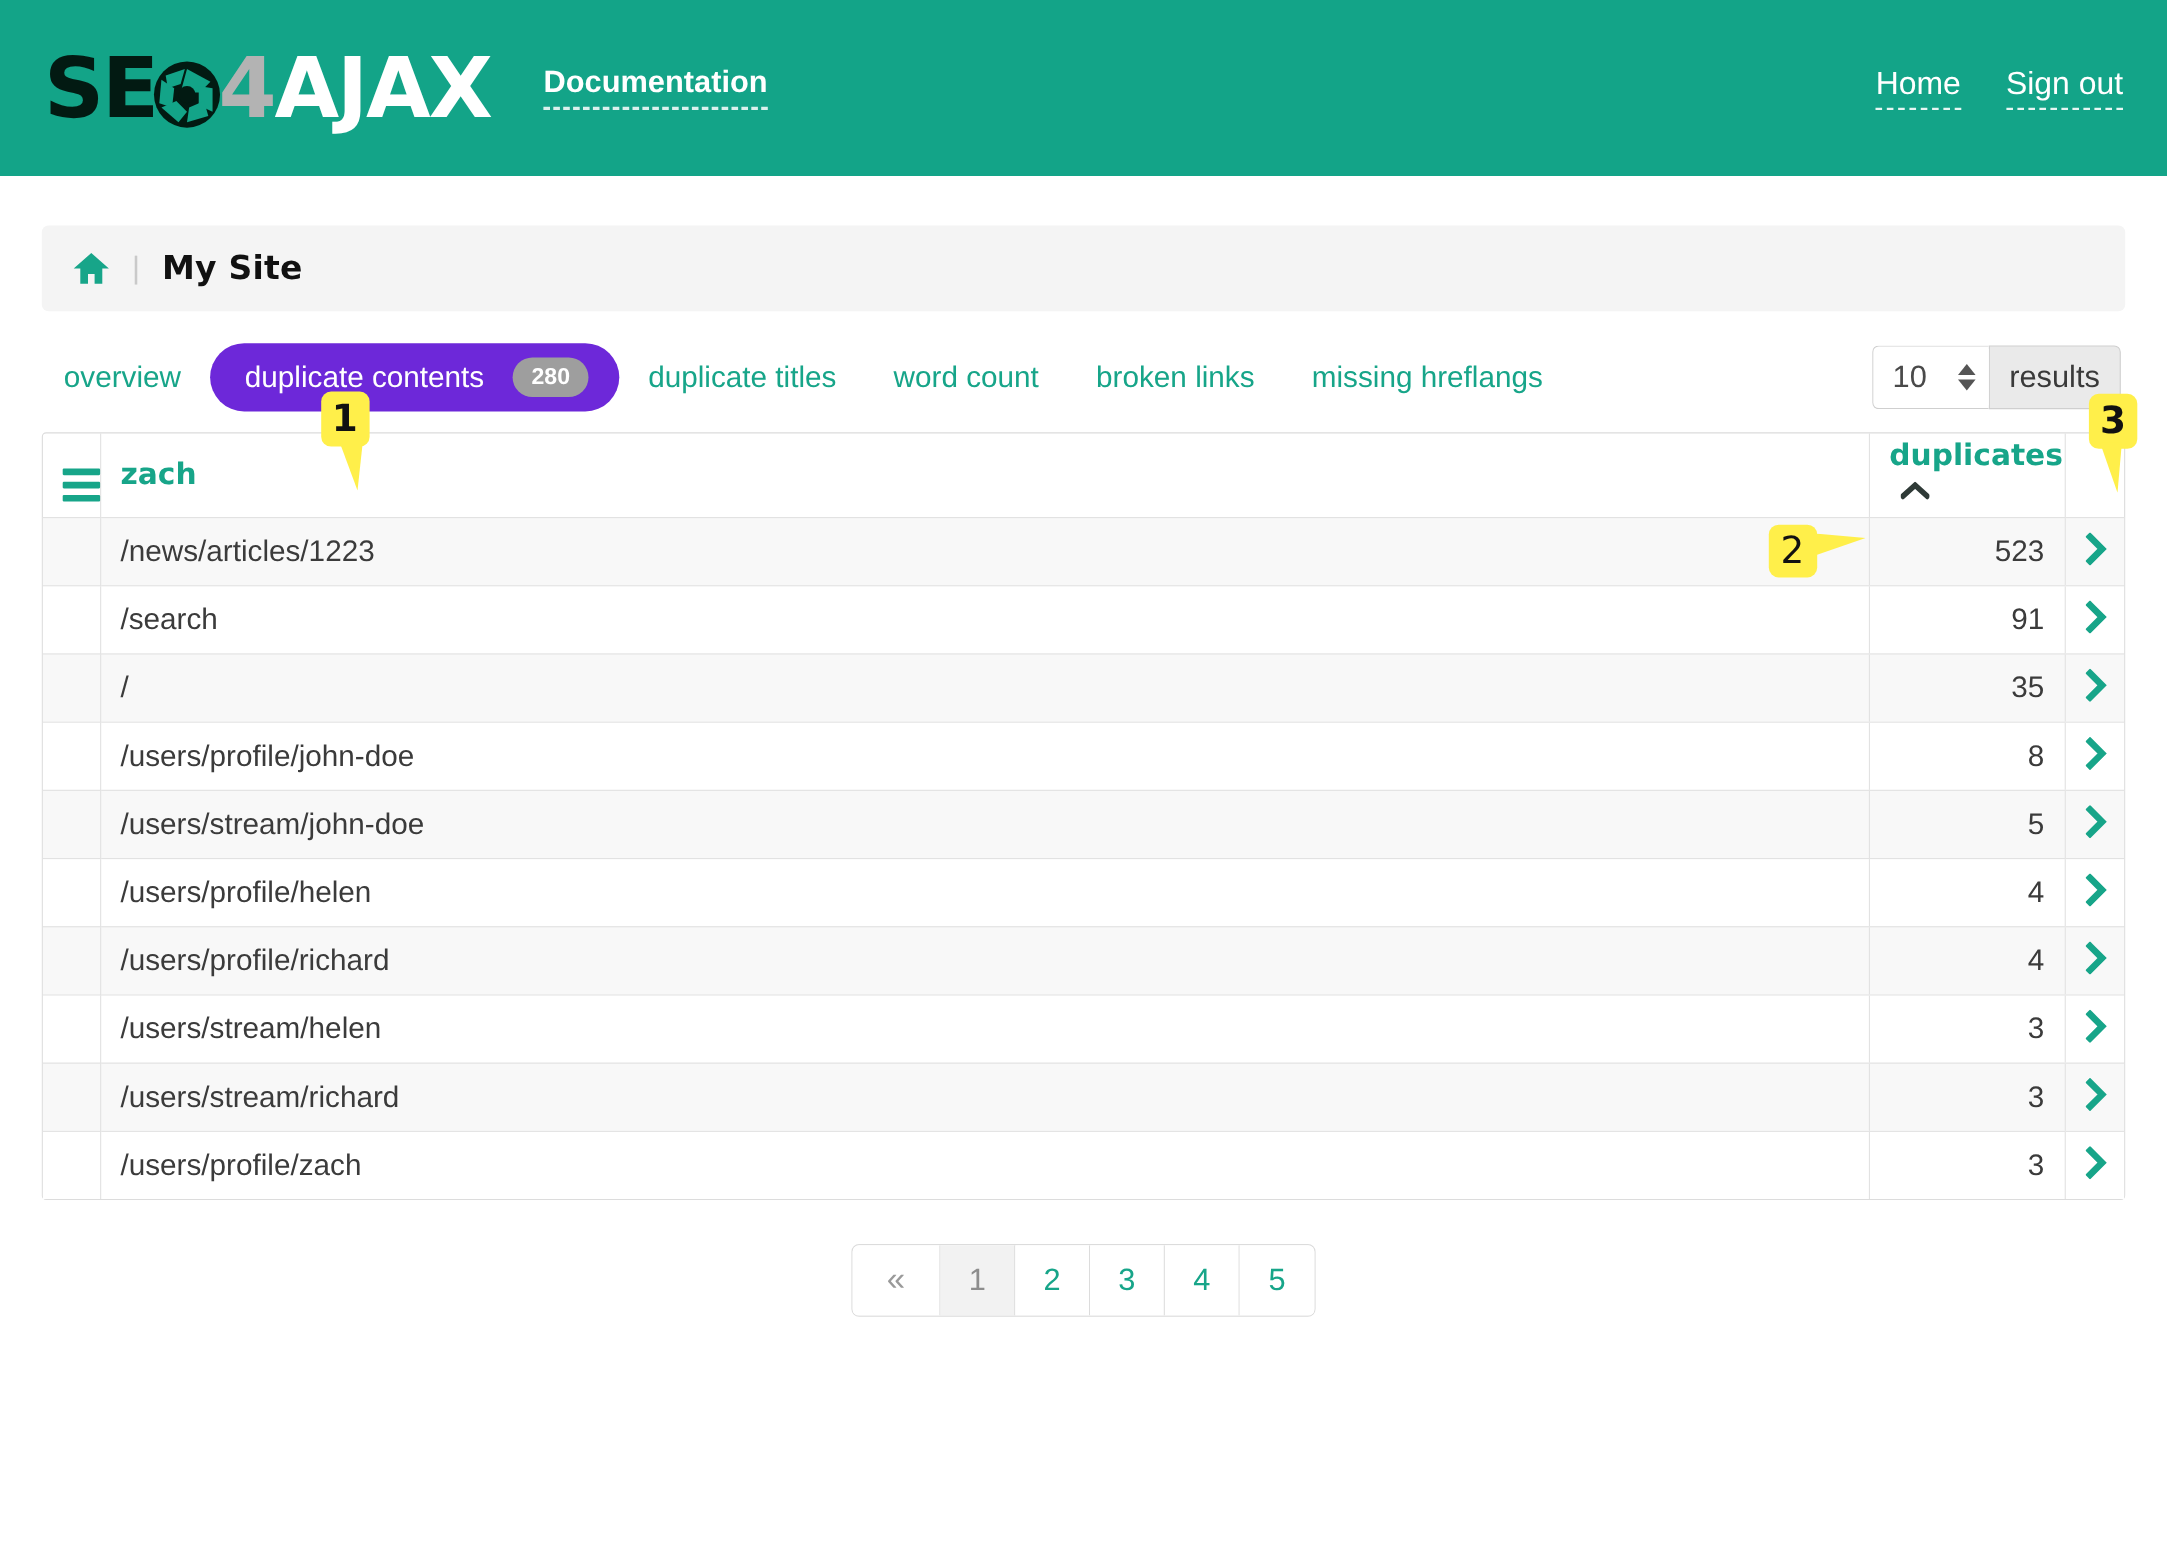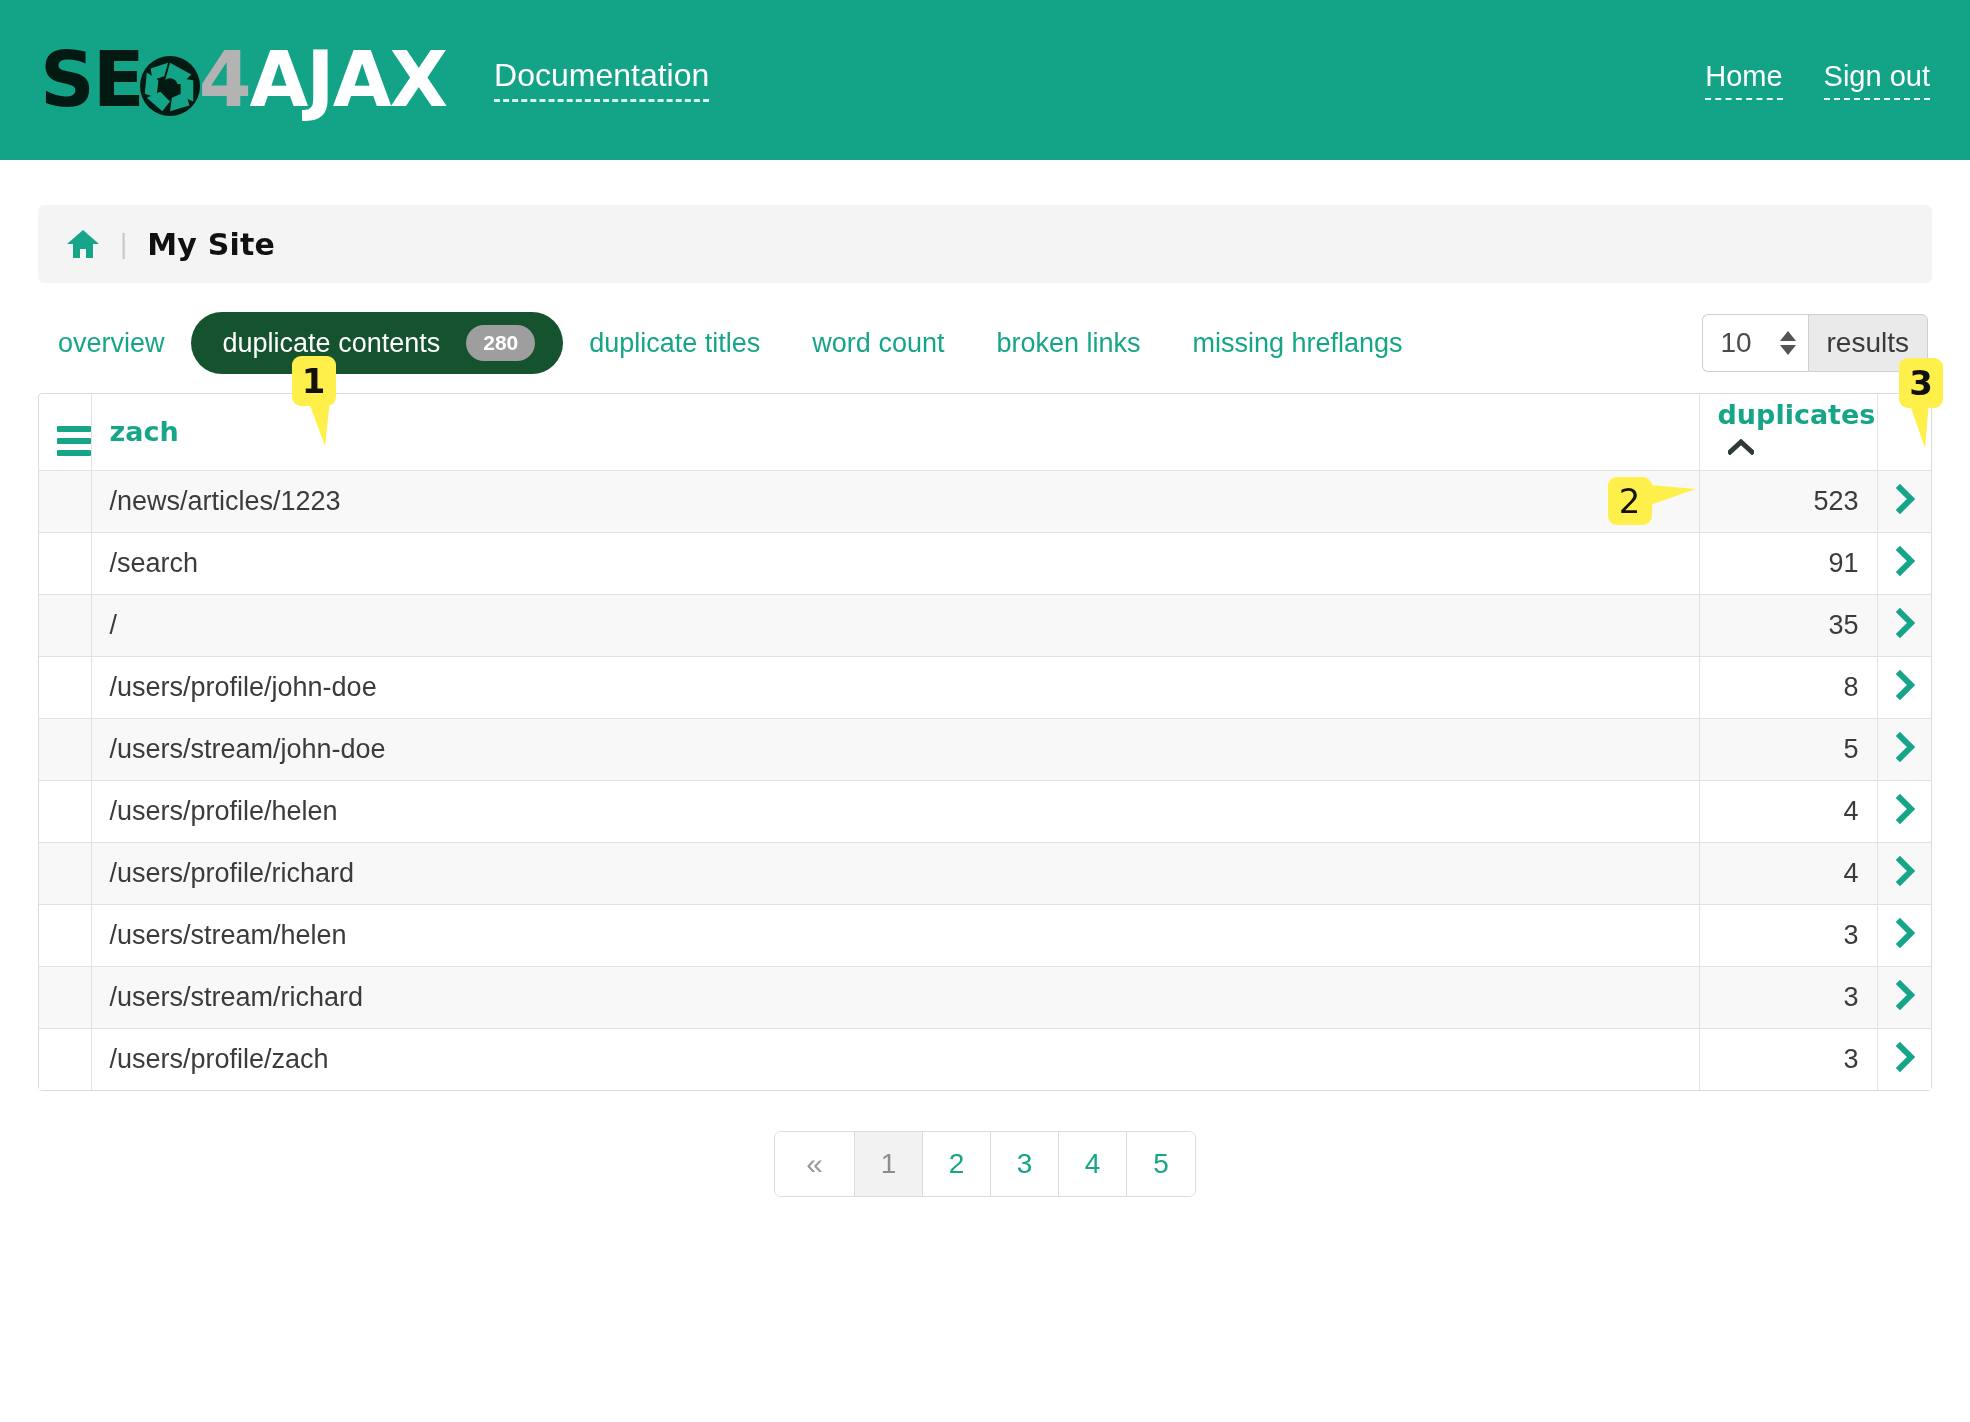--- a/index.html
+++ b/index.html
@@ -41,22 +41,22 @@
   .aperture {
     display: inline-block;
     width: 62px; height: 62px;
     position: relative;
     top: 4px;
     margin: 0 -2px 0 -4px;
   }
   .doc-link {
     margin-left: 48px;
     color: #ffffff;
-    font-size: 32px;
-    font-weight: 400;
+    font-size: 28px;
+    font-weight: 700;
     padding-bottom: 6px;
     border-bottom: 3px dashed rgba(255,255,255,0.85);
     text-decoration: none;
     line-height: 1.1;
   }
   .topnav {
     margin-left: auto;
     display: flex;
     align-items: center;
     gap: 41px;
@@ -132,21 +132,21 @@
     color: #17a589;
     text-decoration: none;
     padding: 0 26px;
     display: flex;
     align-items: center;
     white-space: nowrap;
     line-height: 1;
   }
   .tab.first { padding-left: 20px; }
   .tab.active {
-    background: #14532d;
+    background: #6d28d9;
     color: #ffffff;
     height: 62px;
     border-radius: 32px;
     padding: 0 28px 0 32px;
     gap: 26px;
     align-items: center;
   }
   .badge {
     background: #9e9e9e;
     color: #ffffff;

